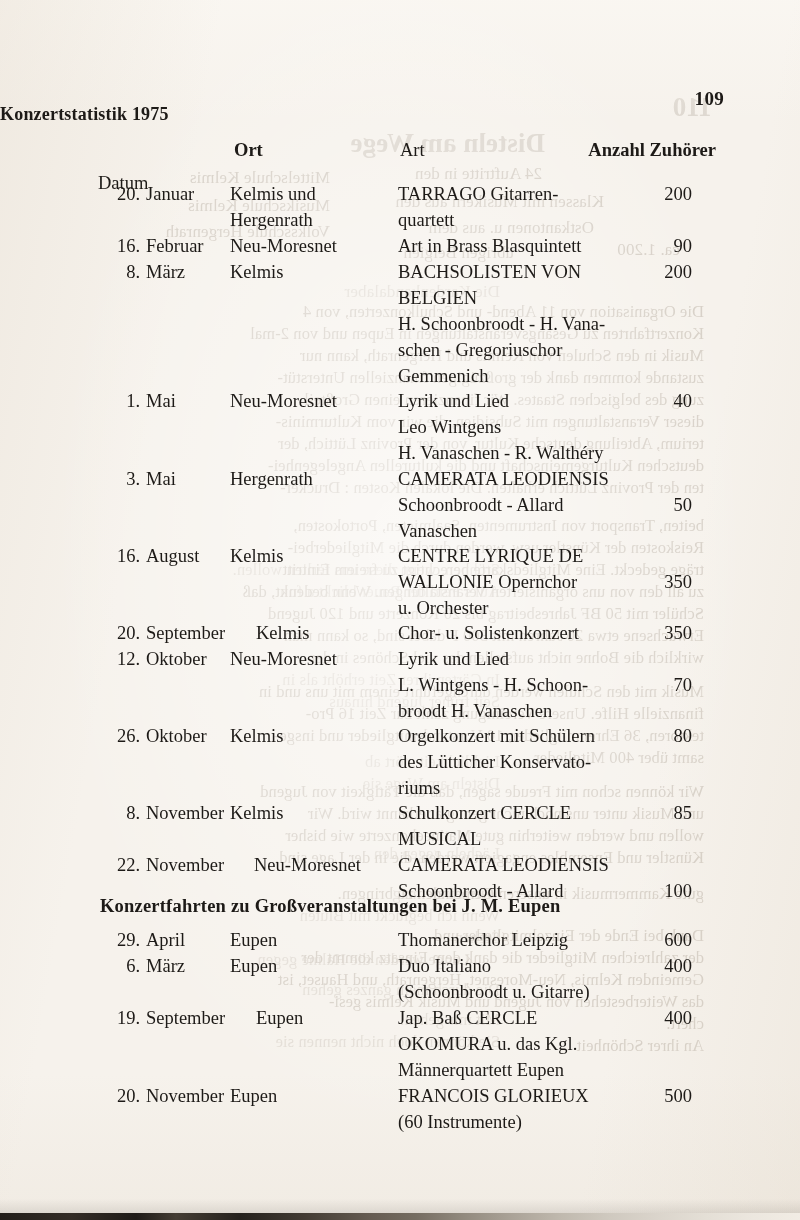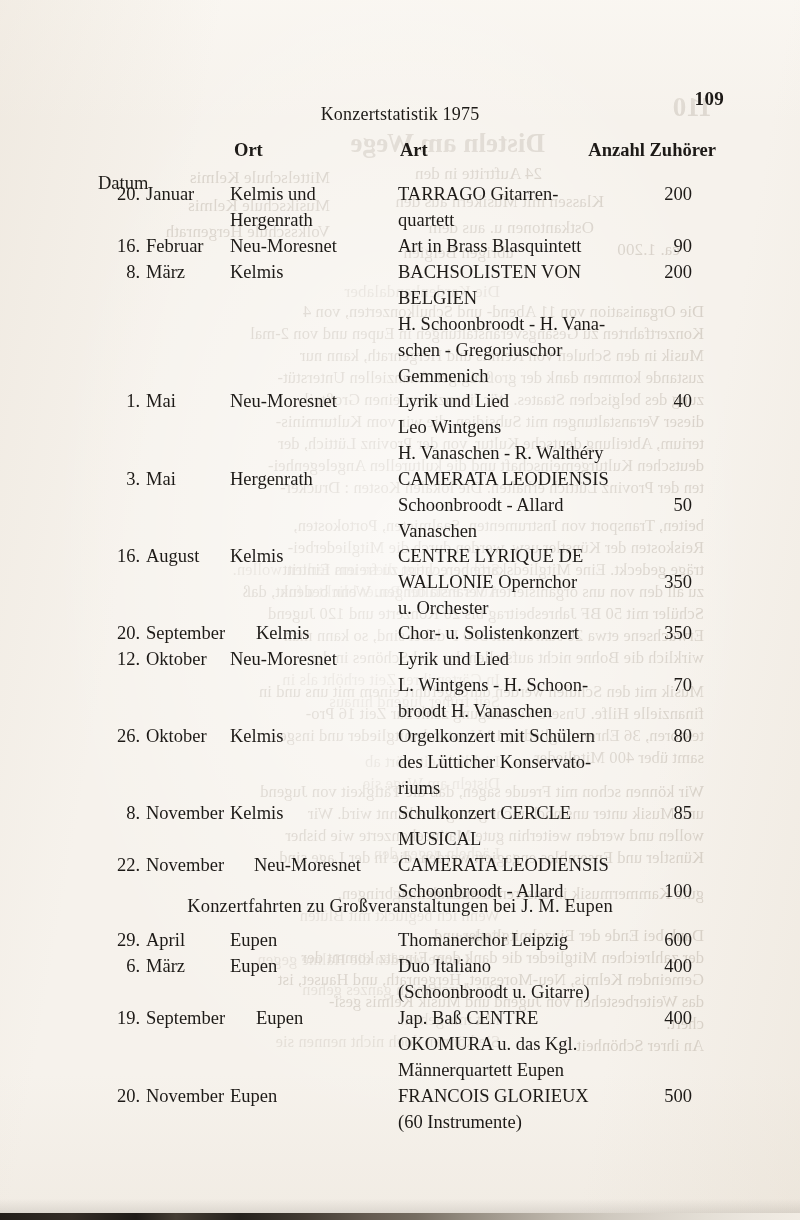--- a/index.html
+++ b/index.html
@@ -82,23 +82,23 @@
     position: absolute;
     top: 88px;
     right: 76px;
     font-size: 19px;
     font-weight: bold;
     letter-spacing: 0.3px;
   }
   .section-title {
     position: absolute;
     left: 0; right: 0;
-    text-align: center;
+    text-align: left;
     font-size: 18px;
-    font-weight: normal;
+    font-weight: bold;
     letter-spacing: 0.2px;
   }
   #title-main { top: 104px; }
   #title-fahrten {
     top: 896px;
     left: 100px; right: 100px;
     font-size: 18.5px;
   }
 
   
@@ -146,21 +146,21 @@
   .c-art {
     position: absolute;
     left: 398px;
     font-size: 18.5px;
     white-space: nowrap;
   }
   .c-art-hdr {
     position: absolute;
     left: 400px;
     font-size: 18.5px;
-    font-weight: bold;
+    font-weight: normal;
     white-space: nowrap;
   }
   .c-num {
     position: absolute;
     left: 620px;
     width: 72px;
     text-align: right;
     font-size: 18.5px;
     white-space: nowrap;
   }
@@ -411,21 +411,21 @@
       <div class="c-num">400</div>
     </div>
     <div class="row" style="top:982px;">
       <div class="c-art">(Schoonbroodt u. Gitarre)</div>
     </div>
 
     <div class="row" style="top:1008px;">
       <div class="c-day">19.</div>
       <div class="c-month">September</div>
       <div class="c-ort" style="left:256px;">Eupen</div>
-      <div class="c-art">Jap. Baß CENTRE</div>
+      <div class="c-art">Jap. Baß CERCLE</div>
       <div class="c-num">400</div>
     </div>
     <div class="row" style="top:1034px;">
       <div class="c-art">OKOMURA u. das Kgl.</div>
     </div>
     <div class="row" style="top:1060px;">
       <div class="c-art">Männerquartett Eupen</div>
     </div>
 
     <div class="row" style="top:1086px;">

